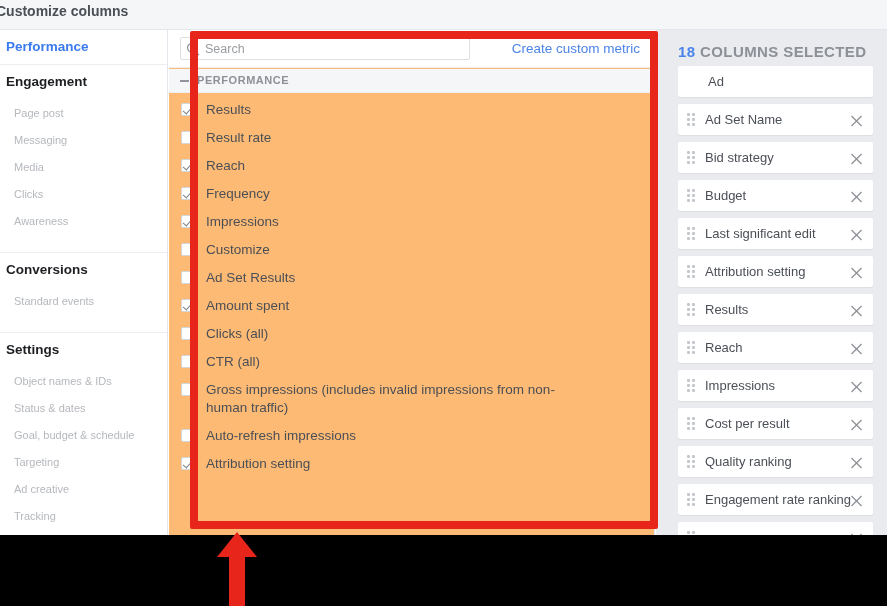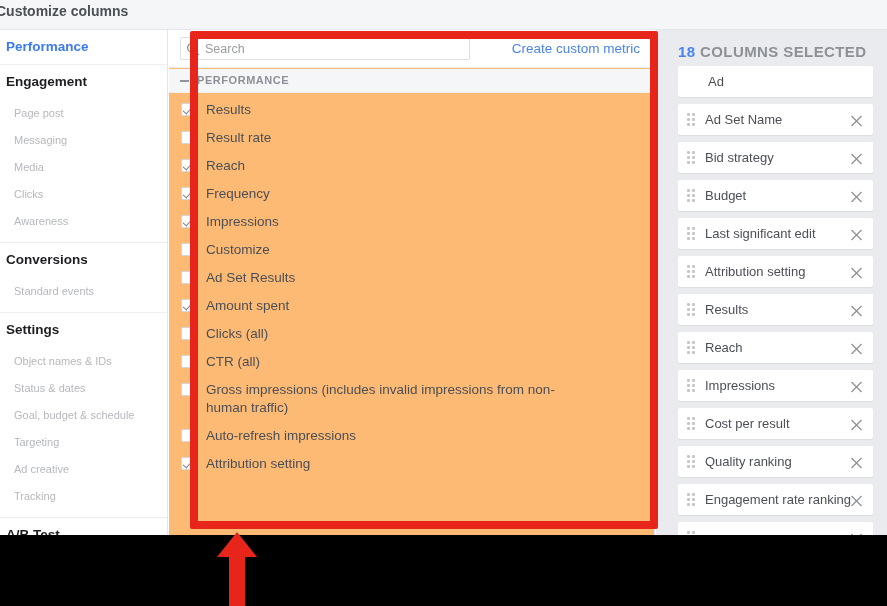--- a/index.html
+++ b/index.html
@@ -38,21 +38,21 @@
   .sb-group { border-bottom: 1px solid #edeef0; padding: 0; }
   .sb-head {
     font-size: 13.5px; font-weight: bold; color: #1c1e21;
     padding: 9px 0 9px 6px; line-height: 16px;
   }
   .sb-head.active { color: #3b7bed; }
   .sb-item {
     font-size: 11px; color: #b5b8bd; padding: 4.5px 0 4.5px 14px; line-height: 18px;
     white-space: nowrap;
   }
-  .sb-group.pb { padding-bottom: 8px; }
+  .sb-group.pb { padding-bottom: 18px; }
 
   
   .center {
     position: absolute; left: 169px; top: 0; width: 486px; height: 506px;
     background: #fdba74; border-right: 1px solid #e4e6eb;
   }
   .search-row {
     position: absolute; left: 0; top: 0; width: 486px; height: 38px;
     border-bottom: 1px solid #eceef0; background: #fff;
   }

